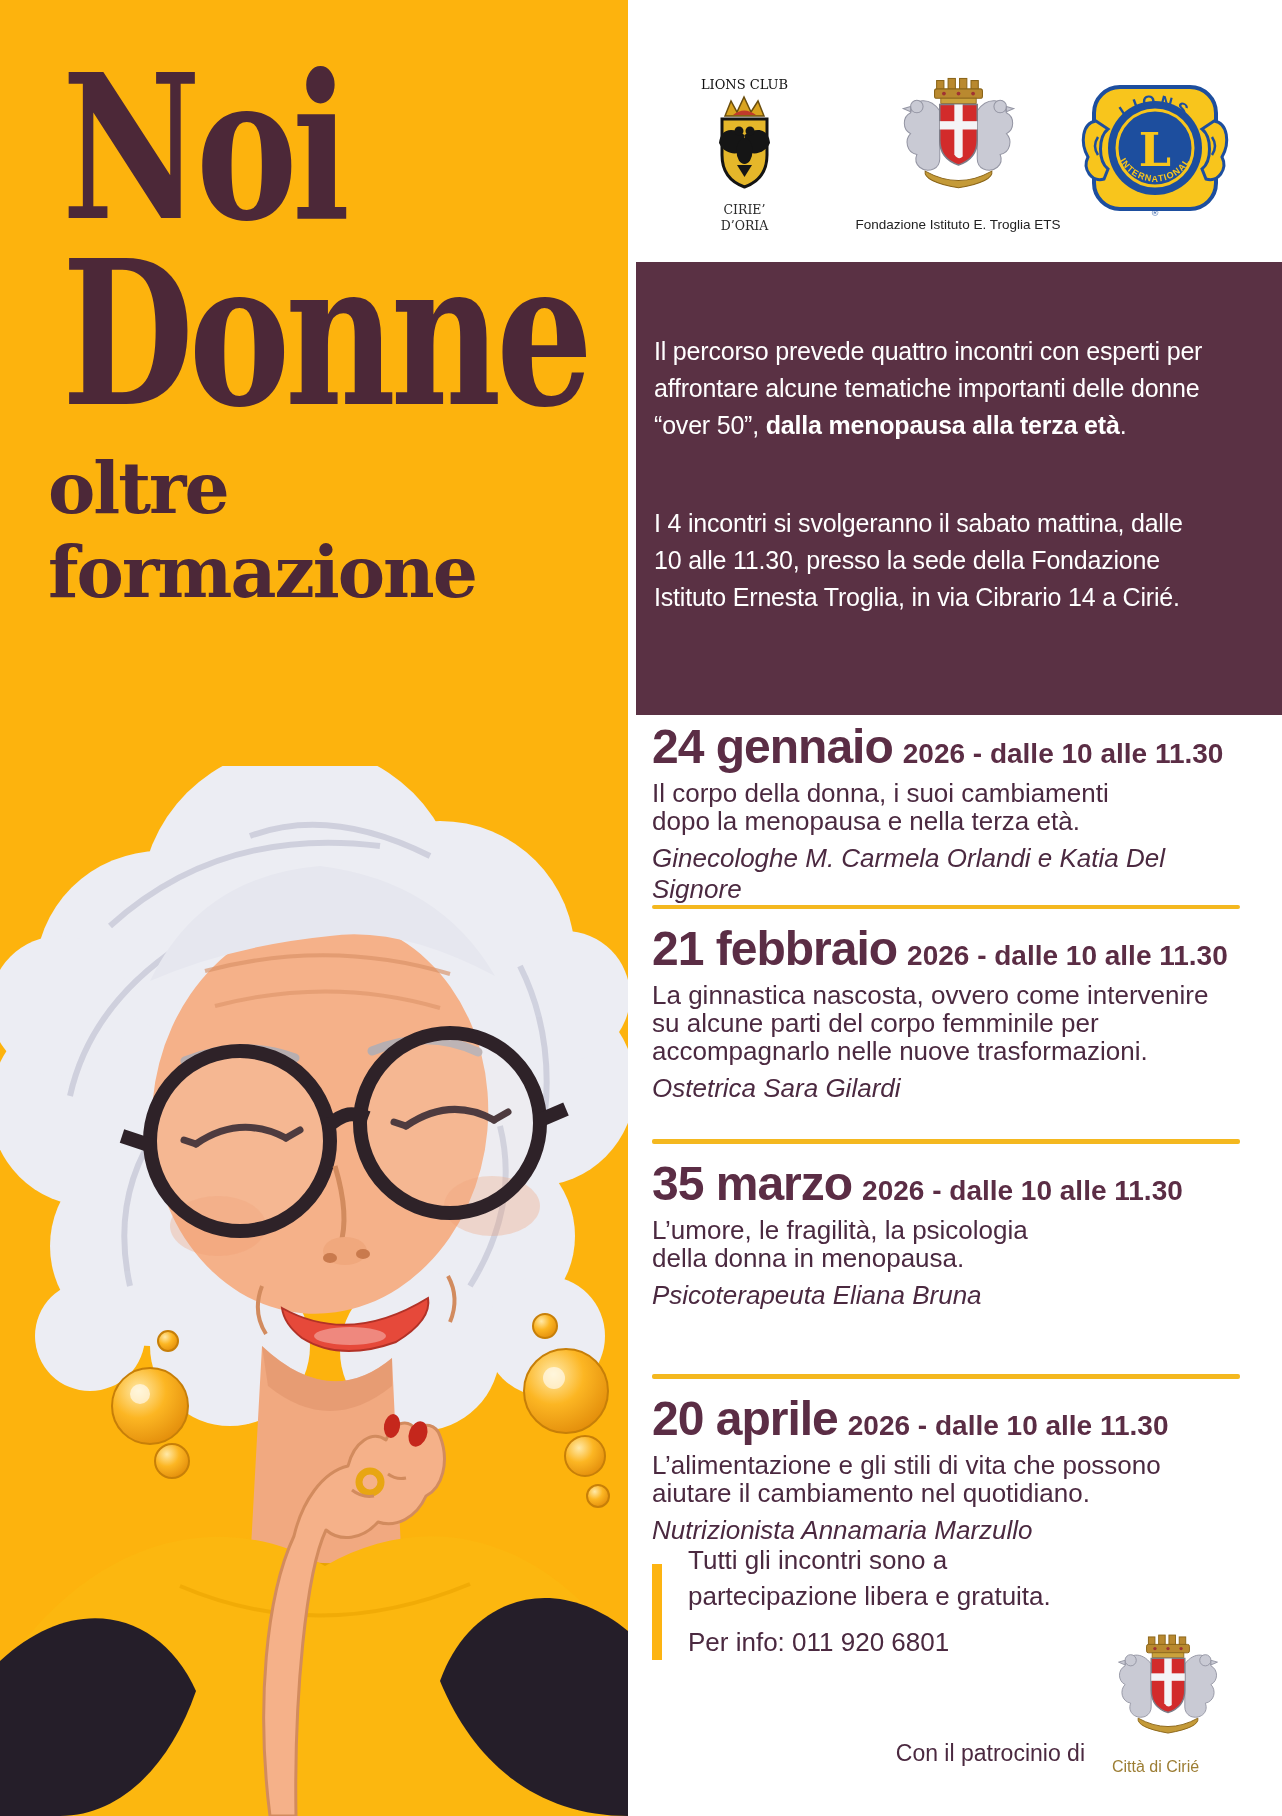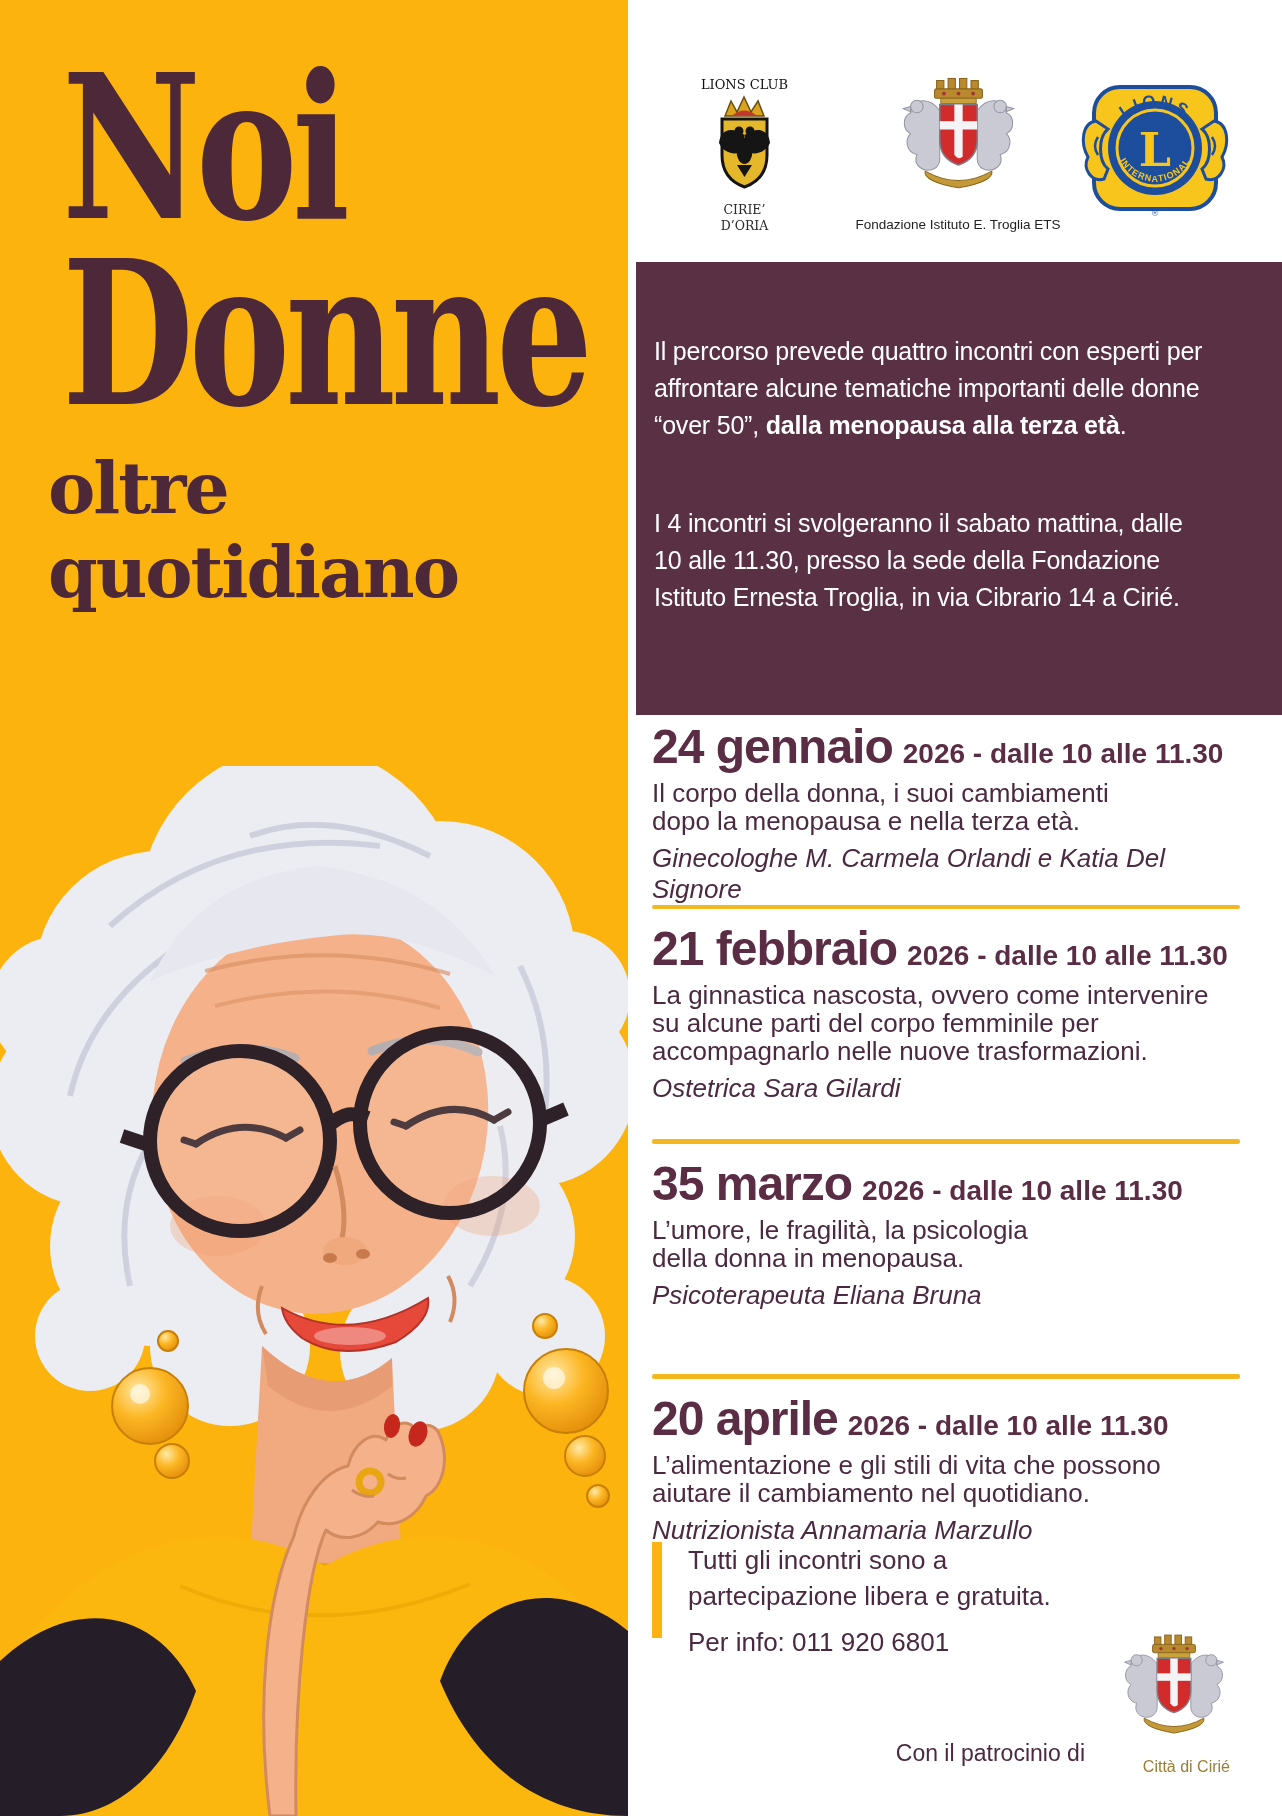--- a/index.html
+++ b/index.html
@@ -32,42 +32,42 @@
   .events{position:absolute;left:24px;top:715px;width:606px;color:#4B2940;}
   .event{display:flex;flex-direction:column;}
   .ev1{height:202px}.ev2{height:235px}.ev3{height:235px}.ev4{height:150px}
   .ev-head{margin-top:8px;line-height:1;}
   .ev-date{font-size:48px;font-weight:bold;color:#5B2D45;letter-spacing:-1px;}
   .ev-meta{font-size:28px;font-weight:bold;color:#5B2D45;margin-left:10px;}
   .ev-desc{font-size:26px;line-height:28px;margin-top:8px;white-space:pre-line;}
   .ev-speaker{font-size:26px;font-style:italic;margin-top:8px;}
   .divider{height:5px;width:588px;background:#F4B81F;margin-top:auto;margin-bottom:8px;border-radius:2px;}
   
-  .note{position:absolute;left:24px;top:1542px;display:flex;gap:26px;color:#4B2940;}
+  .note{position:absolute;left:24px;top:1542px;display:flex;gap:26px;color:#4B2940;align-items:flex-end;}
   .note-bar{width:10px;height:96px;background:#FDB412;}
   .note-text{font-size:26px;line-height:36px;}
   .note-lines{white-space:pre-line;}
   .note-info{margin-top:10px;}
   
   .patronage-label{position:absolute;right:197px;top:1740px;font-size:23px;color:#4B2940;}
-  .crest-wrap{position:absolute;right:52px;top:1632px;width:118px;text-align:right;}
+  .crest-wrap{position:absolute;right:52px;top:1632px;width:118px;text-align:left;}
   .crest-caption{font-size:16px;color:#9C7D33;margin-top:2px;}
 </style>
 </head>
 <body>
 
 <div class="poster">
 
   <div class="yellow-col">
     <div class="title-block">
       <div>Noi</div>
       <div>Donne</div>
     </div>
     <div class="subtitle">
-      <div>oltre quotidiano</div>
+      <div>oltre formazione</div>
     </div>
 
     <svg class="woman-svg" viewBox="0 0 628 1050" xmlns="http://www.w3.org/2000/svg">
       <defs>
         <radialGradient id="gball" cx="35%" cy="30%" r="80%">
           <stop offset="0%" stop-color="#ffe9a8"></stop>
             <stop offset="45%" stop-color="#fcb623"></stop>
             <stop offset="100%" stop-color="#e08908"></stop>
         </radialGradient>
       </defs>

